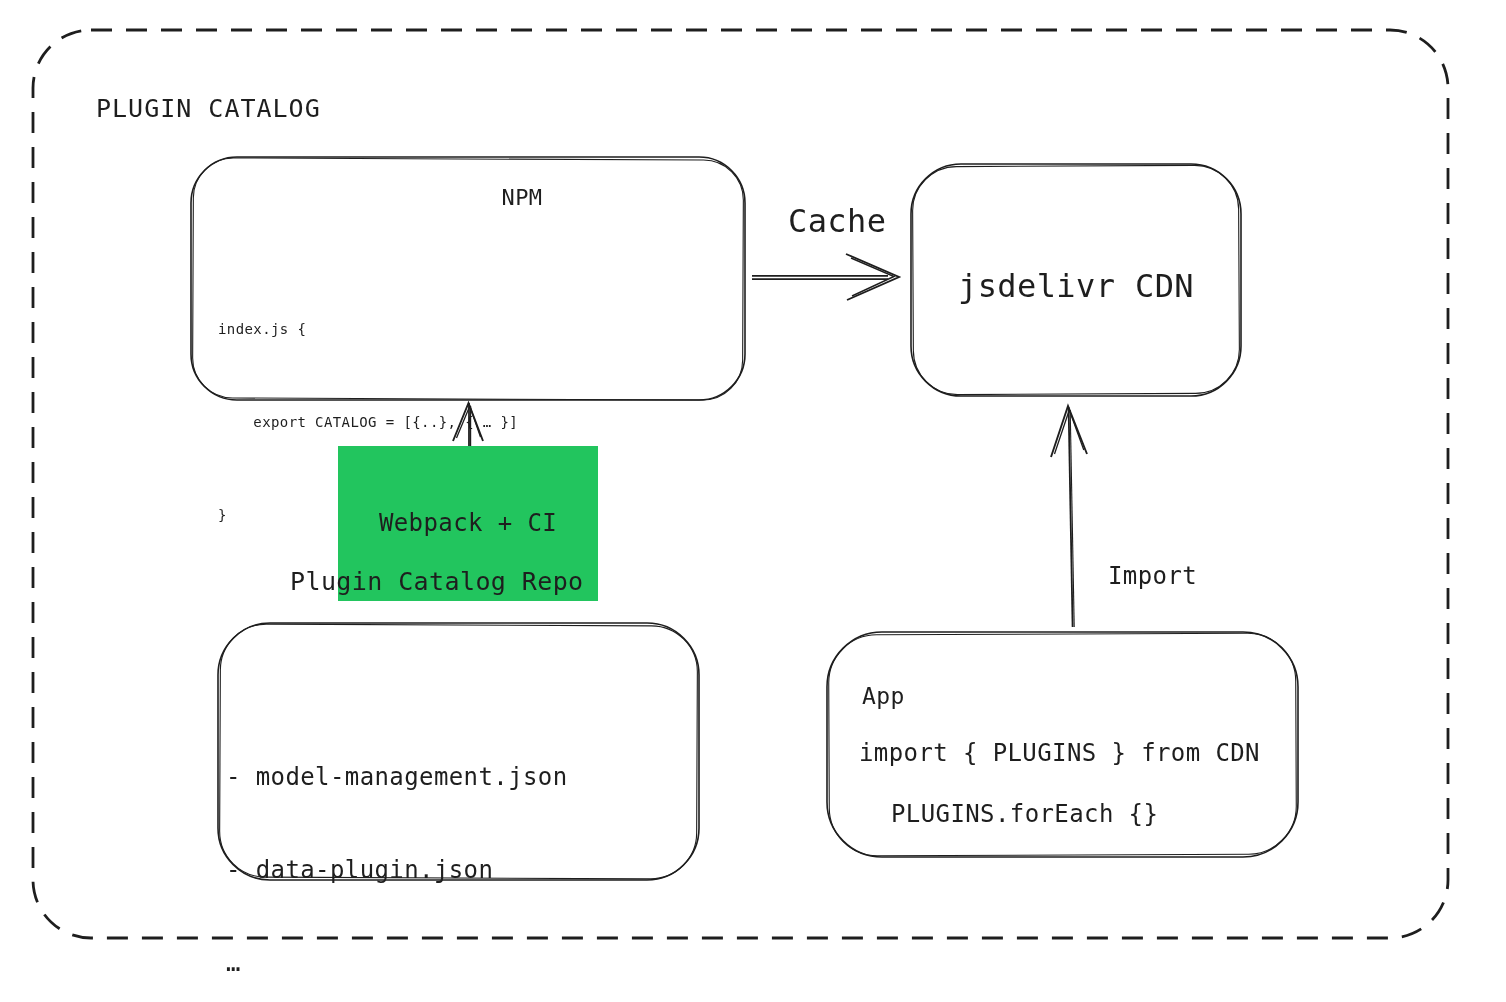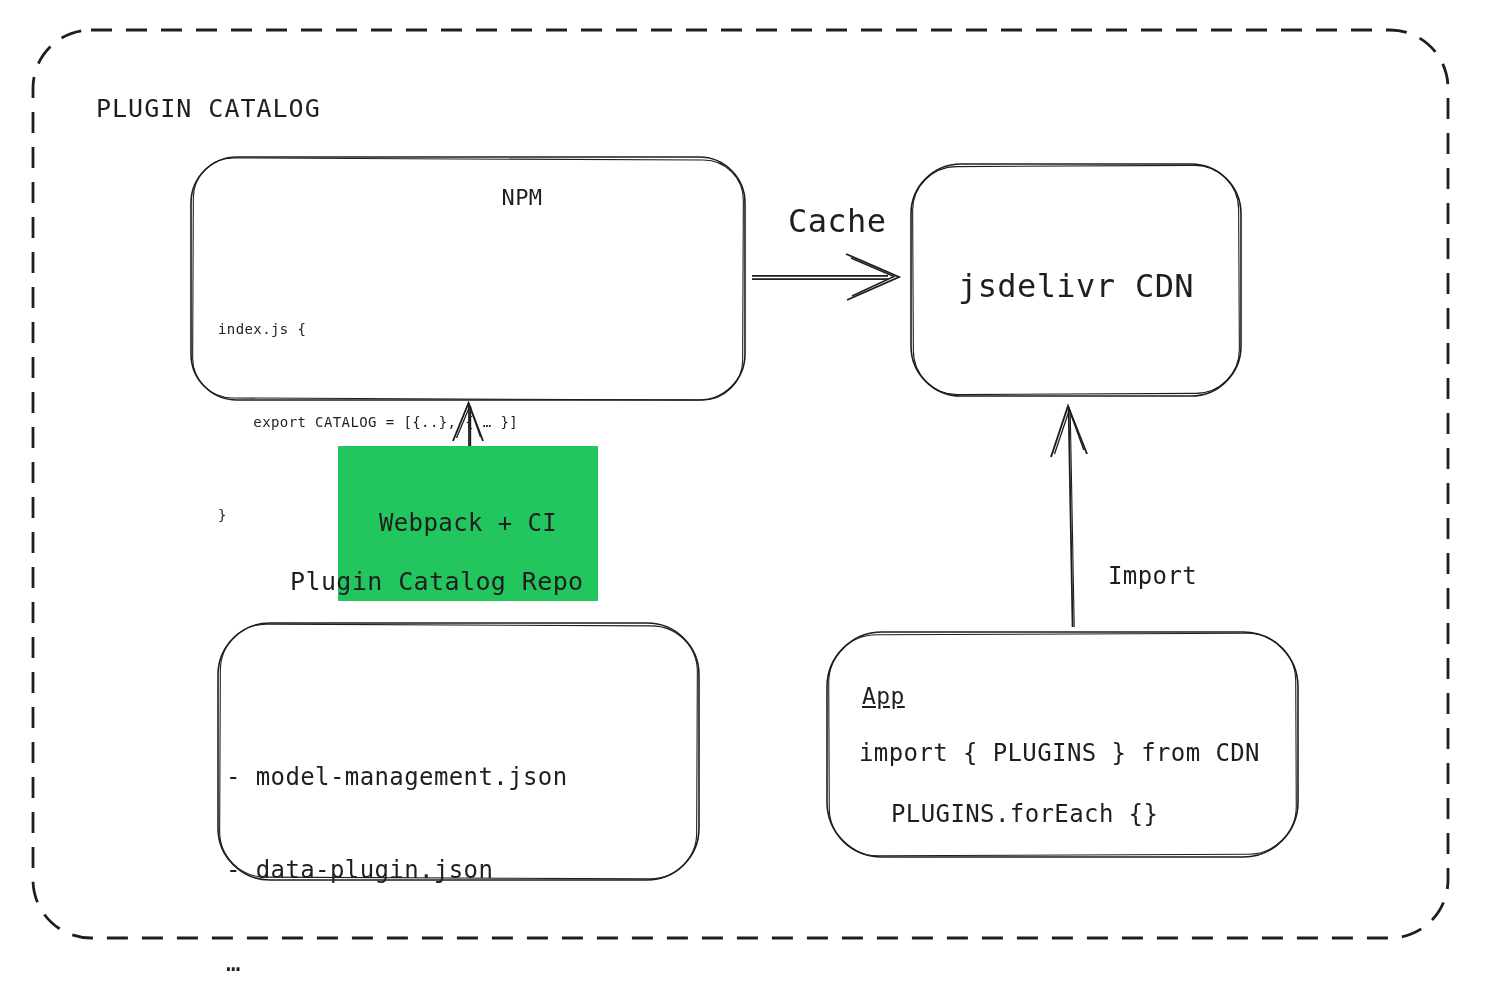--- a/index.html
+++ b/index.html
@@ -26,21 +26,21 @@
     line-height: 1.3;
   }
   .title        { left: 96px;  top: 81px;  font-size: 25px; letter-spacing: 1px; margin-top: 12px; }
   .npm-title    { left: 190px; top: 184px; width: 664px; text-align: center; font-size: 22px; }
   .npm-code     { left: 218px; top: 252px; font-size: 14px; line-height: 31px; }
   .cache-label  { left: 788px; top: 201px; font-size: 32px; text-align: right; }
   .cdn-label    { left: 911px; top: 266px; width: 330px; text-align: center; font-size: 32px; }
   .build-label  { left: 338px; top: 446px; width: 260px; text-align: center; font-size: 24px; line-height: 31px; background: #22c55e; }
   .repo-title   { left: 290px; top: 566px; font-size: 25px; }
   .repo-files   { left: 226px; top: 700px; font-size: 24px; line-height: 31px; }
-  .app-title    { left: 862px; top: 682px; font-size: 23px; text-decoration: underline; }
+  .app-title    { left: 862px; top: 682px; font-size: 23px; }
   .app-code-1   { left: 859px; top: 738px; font-size: 24px; }
   .app-code-2   { left: 859px; top: 799px; font-size: 24px; margin-left: 32px; }
   .import-label { left: 1108px; top: 517px; font-size: 24px; margin-top: 44px; }
 
   .sketch { fill: none; stroke: #1e1e1e; }
 </style>
 </head>
 <body>
 
 <div class="canvas">

